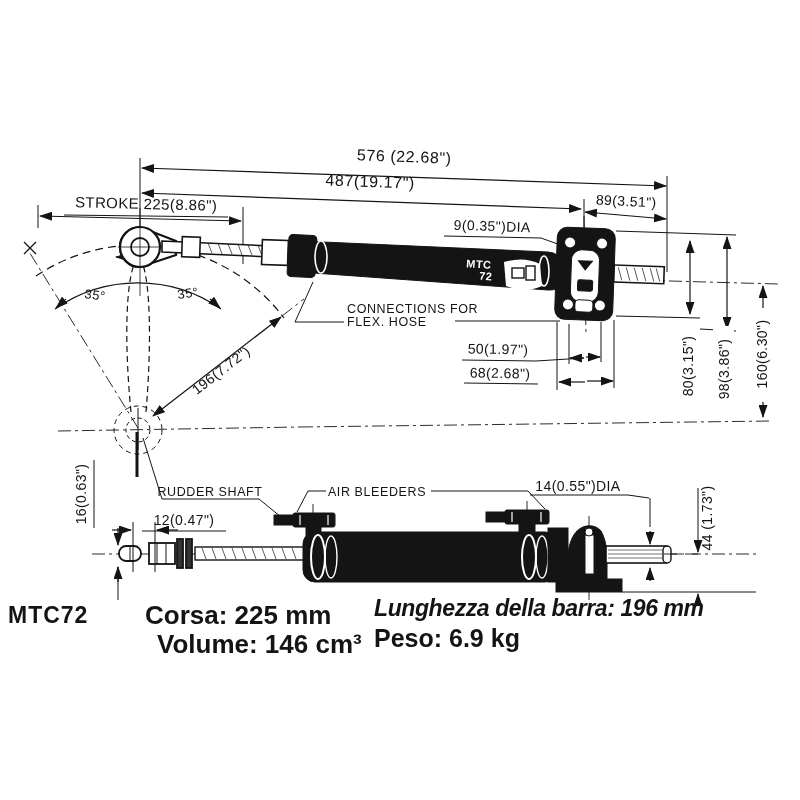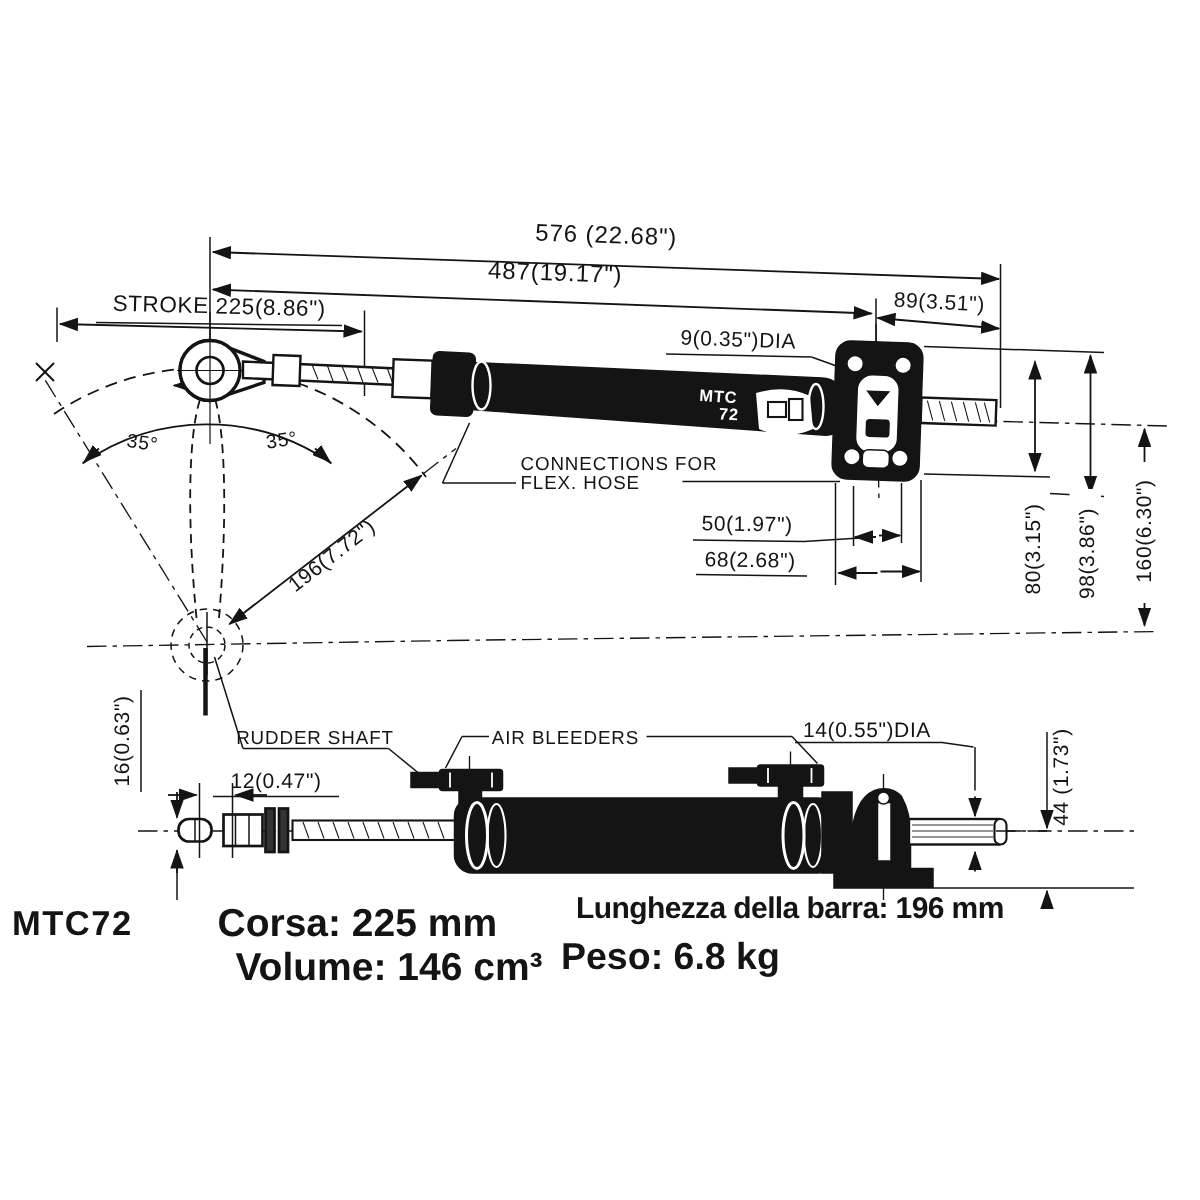--- a/index.html
+++ b/index.html
@@ -8,21 +8,21 @@
   svg{position:absolute;left:0;top:0;}
   svg text{stroke:none;fill:#141414;font-family:"Liberation Sans",sans-serif;}
   .dim{font-size:14px;letter-spacing:.4px;}
   .dimL{font-size:16px;letter-spacing:.6px;}
   .lbl{font-size:12.5px;letter-spacing:.6px;}
   .onbody{font-size:11px;font-weight:bold;fill:#fff;letter-spacing:.5px;}
   .specs span{position:absolute;color:#141414;font-weight:bold;white-space:nowrap;}
   #spec-model{left:8px;top:602px;font-size:23px;letter-spacing:1px;}
   #spec-corsa{left:145px;top:600px;font-size:26px;}
   #spec-volume{left:157px;top:629px;font-size:26px;}
-  #spec-lunghezza{left:384px;top:595px;font-size:20px;letter-spacing:-0.4px;}
+  #spec-lunghezza{left:374px;top:595px;font-size:23px;letter-spacing:-0.4px;font-style:italic;}
   #spec-peso{left:374px;top:624px;font-size:25px;}
 </style>
 </head>
 <body>
 
 <div id="stage">
 
 <svg width="800" height="800" viewBox="0 0 800 800">
   <defs>
     <marker id="arr" markerWidth="13" markerHeight="9" refX="12" refY="4.5" orient="auto-start-reverse" markerUnits="userSpaceOnUse">
@@ -292,15 +292,15 @@
     <text class="dim" text-anchor="middle" x="578" y="491">14(0.55")DIA</text>
     <text class="dim" text-anchor="middle" transform="translate(712,518) rotate(-90)">44 (1.73")</text>
   </g>
 </svg>
 
   <div class="specs">
     <span id="spec-model">MTC72</span>
     <span id="spec-corsa">Corsa: 225 mm</span>
     <span id="spec-volume">Volume: 146 cm³</span>
     <span id="spec-lunghezza">Lunghezza della barra: 196 mm</span>
-    <span id="spec-peso">Peso: 6.8 kg</span>
+    <span id="spec-peso">Peso: 6.9 kg</span>
   </div>
 </div>
 
 </body></html>

